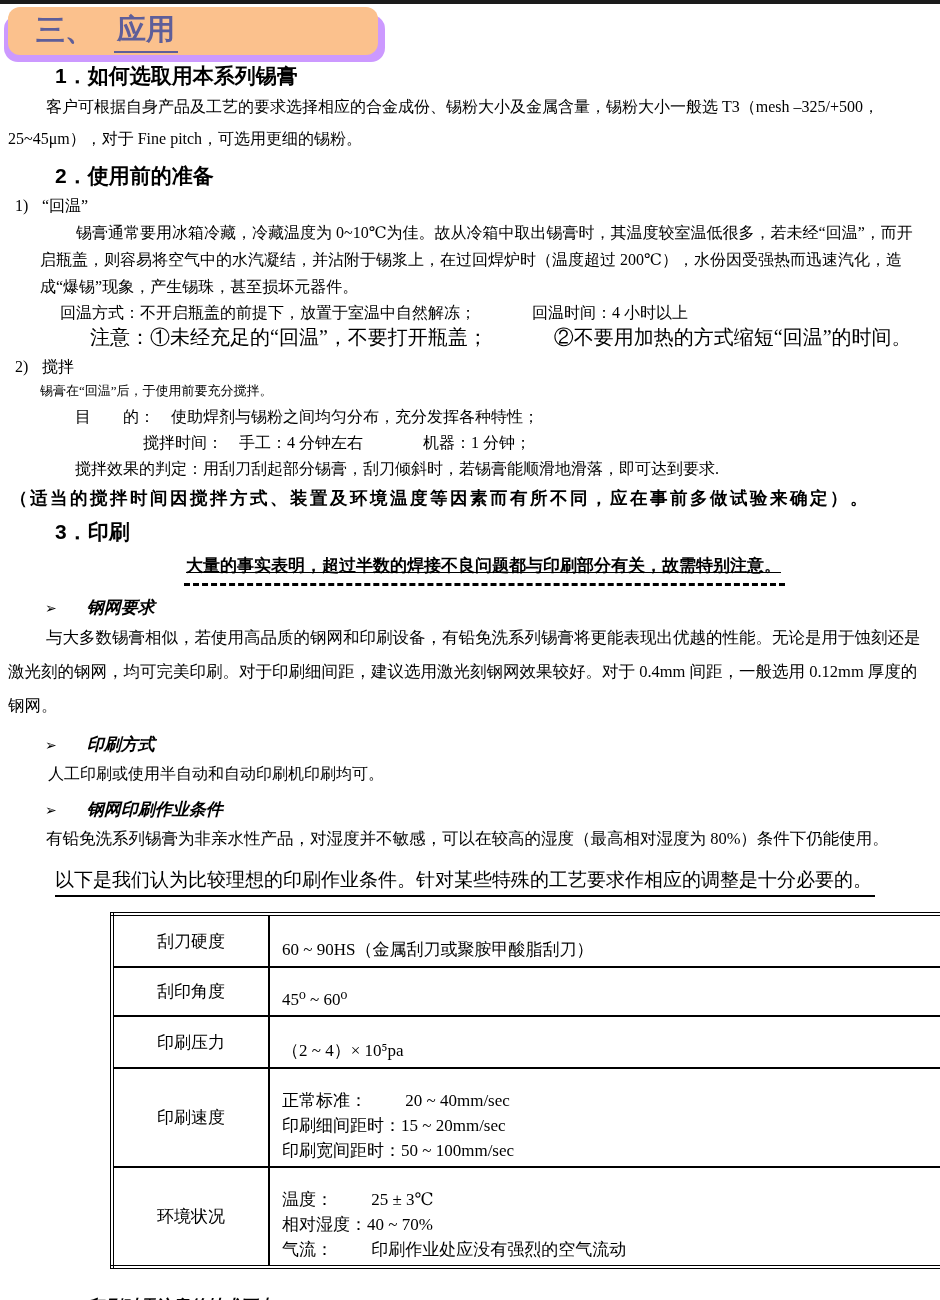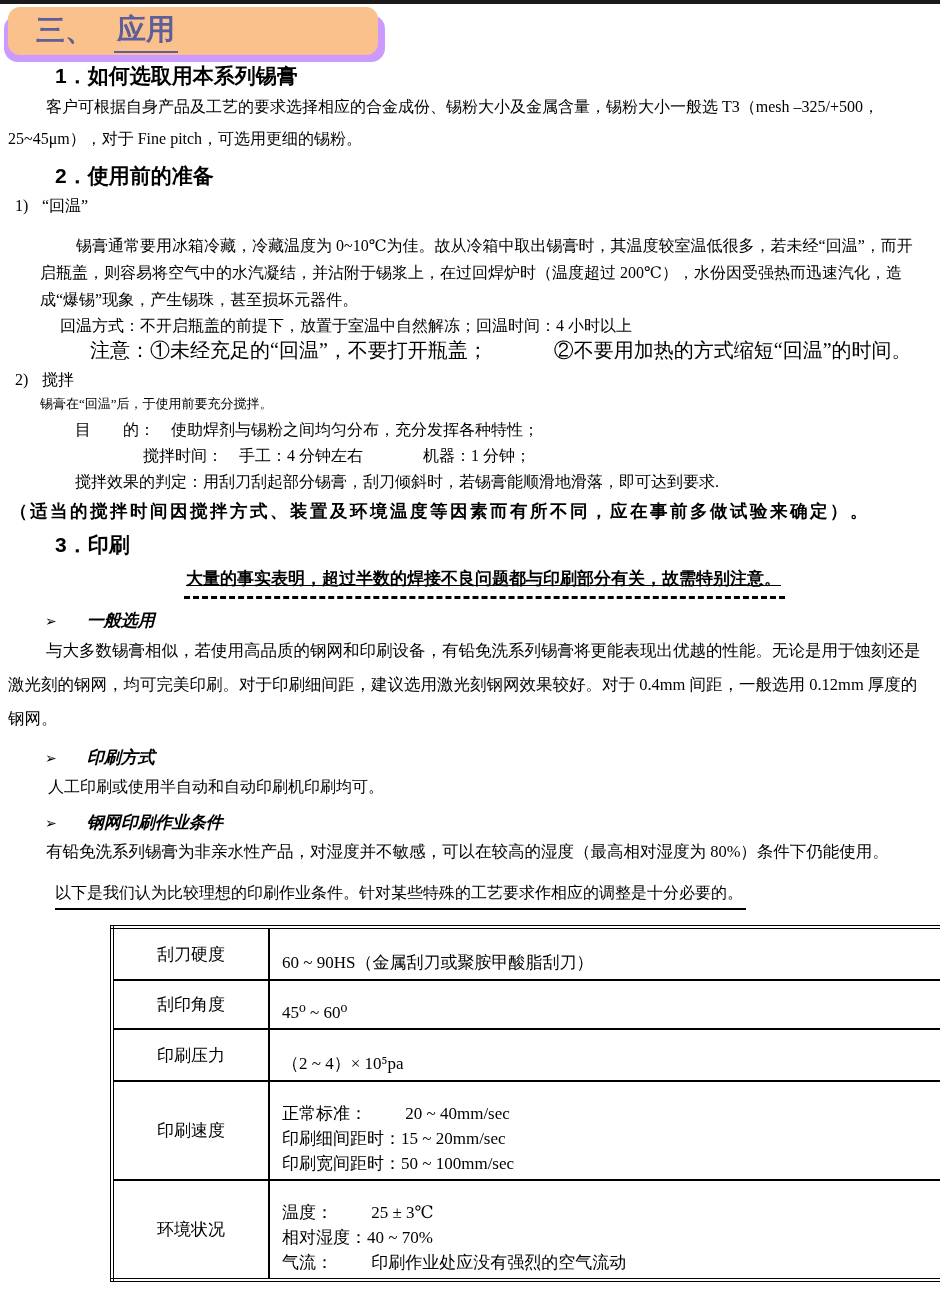--- a/index.html
+++ b/index.html
@@ -17,43 +17,43 @@
     display:flex;align-items:center;padding-left:28px;gap:20px;
     font-family:"Liberation Sans","DejaVu Sans",sans-serif;color:#5e5e99;font-size:29px;font-weight:bold;}
   .banner-title{border-bottom:2px solid #5e5e99;padding:0 3px 1px 3px;}
 
   .h-num{font-family:"Liberation Sans","DejaVu Sans",sans-serif;font-weight:bold;font-size:21px;
     margin:8px 0 0 55px;line-height:26px;}
   .p-indent{margin:2px 12px 0 8px;font-size:16px;line-height:32px;text-indent:38px;}
 
   .li-head{margin:6px 0 0 15px;font-size:16px;line-height:22px;}
   .li-num{display:inline-block;width:27px;}
-  .item-para{margin:15px 14px 0 40px;text-indent:36px;line-height:27px;font-size:16px;}
-  .line-method{margin-left:60px;line-height:25px;font-size:16px;display:flex;}
+  .item-para{margin:2px 14px 0 40px;text-indent:36px;line-height:27px;font-size:16px;}
+  .line-method{margin-left:60px;line-height:25px;font-size:16px;display:flex;gap:56px;}
   .line-note{margin-left:90px;line-height:25px;font-size:20px;display:flex;gap:66px;}
   .line-intro{margin-left:40px;line-height:26px;font-size:13px;}
   .line-lv2{margin-left:75px;line-height:26px;font-size:16px;display:flex;}
   .mix-2{margin-left:68px;}
   .mix-3{margin-left:60px;}
   .bold-note{margin:3px 0 0 10px;font-family:"Liberation Sans","DejaVu Sans",sans-serif;font-weight:bold;
     font-size:17.5px;letter-spacing:2.5px;line-height:26px;}
 
   .notice-wrap{margin:6px 0 0 140px;line-height:30px;}
   .notice{display:inline-block;font-weight:bold;font-size:17px;text-decoration:underline;
     border-bottom:3px dashed #000;padding:0 4px 2px 2px;margin-left:44px;}
 
   .bullet-row{margin:10px 0 0 45px;display:flex;gap:30px;align-items:baseline;}
   .bullet-glyph{font-family:"DejaVu Sans",sans-serif;font-size:14px;}
   .bullet-title{font-family:"Liberation Sans","DejaVu Sans",sans-serif;font-weight:bold;font-style:italic;font-size:17px;}
   .bullet-body{margin:2px 10px 0 8px;text-indent:38px;font-size:16.5px;line-height:34px;}
   .p-single{margin:4px 0 0 48px;font-size:16px;line-height:28px;}
   .p-cond{margin:4px 6px 0 8px;text-indent:38px;font-size:16.5px;line-height:28px;}
 
   .ideal-wrap{margin:14px 0 0 55px;line-height:26px;}
-  .ideal{display:inline-block;font-size:16px;border-bottom:2px solid #000;padding:0 3px 2px 0;}
+  .ideal{display:inline-block;font-size:19px;border-bottom:2px solid #000;padding:0 3px 2px 0;}
 
   table.spec{margin:15px 0 0 110px;border-collapse:collapse;width:844px;font-size:17px;border:4px double #000;}
   table.spec td{border:2px solid #000;}
   td.t-label{width:152px;text-align:center;vertical-align:middle;}
   td.t-val{padding:18px 8px 2px 12px;vertical-align:middle;}
   .val-line{line-height:25px;}
   tr.r-s td{height:27px;}
   tr.r-m td{height:30px;}
   tr.r-l td{height:77px;}
 
@@ -105,21 +105,21 @@
 <div class="bold-note">（适当的搅拌时间因搅拌方式、装置及环境温度等因素而有所不同，应在事前多做试验来确定）。</div>
 
 <div class="h-num">3．印刷</div>
 
 <div class="notice-wrap">
   <span class="notice">大量的事实表明，超过半数的焊接不良问题都与印刷部分有关，故需特别注意。</span>
 </div>
 
 <div class="bullet-row">
   <span class="bullet-glyph">➢</span>
-  <span class="bullet-title">一般选用</span>
+  <span class="bullet-title">钢网要求</span>
 </div>
 <div class="bullet-body">与大多数锡膏相似，若使用高品质的钢网和印刷设备，有铅免洗系列锡膏将更能表现出优越的性能。无论是用于蚀刻还是激光刻的钢网，均可完美印刷。对于印刷细间距，建议选用激光刻钢网效果较好。对于 0.4mm 间距，一般选用 0.12mm 厚度的钢网。</div>
 
 <div class="bullet-row">
   <span class="bullet-glyph">➢</span>
   <span class="bullet-title">印刷方式</span>
 </div>
 <div class="p-single">人工印刷或使用半自动和自动印刷机印刷均可。</div>
 
 <div class="bullet-row">

